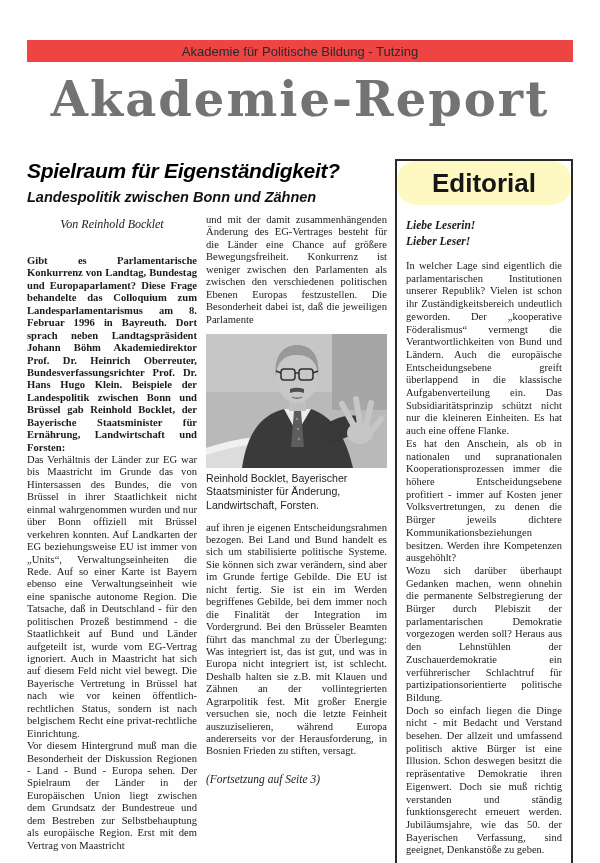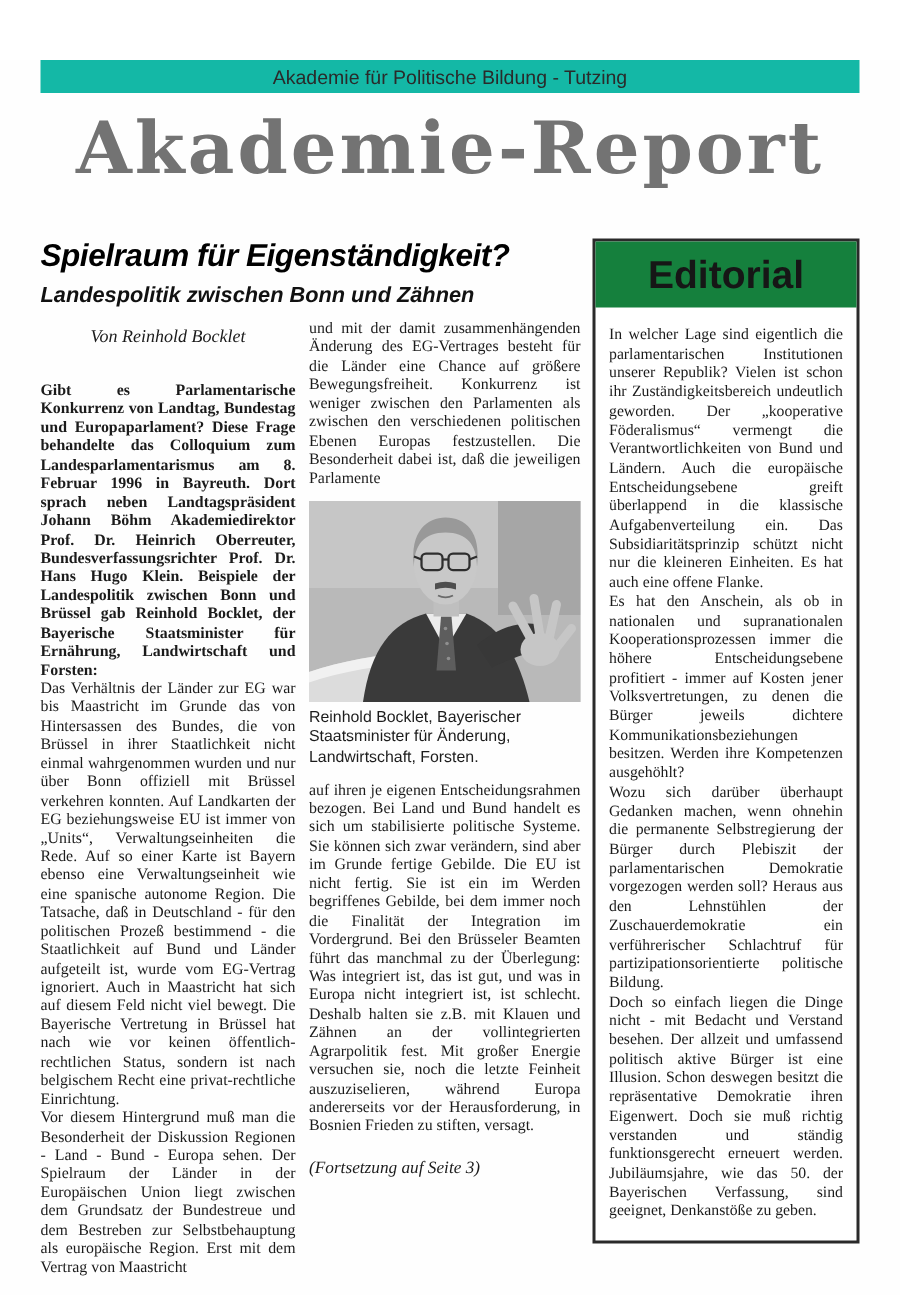--- a/index.html
+++ b/index.html
@@ -9,21 +9,21 @@
     font-family:"Liberation Serif", serif;
     color:#1b1b1b;
     position:relative;
     overflow:hidden;
   }
   .page { position:relative; width:600px; height:863px; background:#fefefe; }
 
   
   .banner {
     margin:0 27px;
-    background:#14b8a6;
+    background:#ef4444;
     text-align:center;
     font-family:"Liberation Sans", sans-serif;
     font-size:13px;
     color:#2a2a2a;
     padding:4px 0 3px;
   }
   .banner-top { margin-top:40px; }
   .masthead {
     margin:9px 0 5px;
     text-align:center;
@@ -96,28 +96,29 @@
   }
 
   
   .editorial {
     flex:1;
     border:2px solid #2a2a2a;
     padding:8px 9px 12px;
     background:#fff;
   }
   .editorial-header {
-    background:#15803d;
+    background:#fef9c3;
     margin:-8px -9px 13px;
     padding:7px 0 6px;
     text-align:center;
     font-family:"Liberation Sans", sans-serif;
     font-weight:bold;
     font-size:26px;
     color:#161616;
+    border-radius:19px;
   }
   .salutation {
     font-style:italic;
     font-weight:bold;
     font-size:11.5px;
     line-height:1.35;
     margin-bottom:11px;
   }
   .editorial p {
     margin:0;
@@ -203,20 +204,24 @@
 
           <p>auf ihren je eigenen Entscheidungsrahmen bezogen. Bei Land und Bund handelt es sich um stabilisierte politische Systeme. Sie können sich zwar verändern, sind aber im Grunde fertige Gebilde. Die EU ist nicht fertig. Sie ist ein im Werden begriffenes Gebilde, bei dem immer noch die Finalität der Integration im Vordergrund. Bei den Brüsseler Beamten führt das manchmal zu der Überlegung: Was integriert ist, das ist gut, und was in Europa nicht integriert ist, ist schlecht. Deshalb halten sie z.B. mit Klauen und Zähnen an der vollintegrierten Agrarpolitik fest. Mit großer Energie versuchen sie, noch die letzte Feinheit auszuziselieren, während Europa andererseits vor der Herausforderung, in Bosnien Frieden zu stiften, versagt.</p>
           <div class="continuation">(Fortsetzung auf Seite 3)</div>
         </div>
 
       </div>
     </div>
 
     <aside class="editorial">
       <div class="editorial-header">Editorial</div>
+      <div class="salutation">
+        <div>Liebe Leserin!</div>
+        <div>Lieber Leser!</div>
+      </div>
       <p>In welcher Lage sind eigentlich die parlamentarischen Institutionen unserer Republik? Vielen ist schon ihr Zuständigkeitsbereich undeutlich geworden. Der „kooperative Föderalismus“ vermengt die Verantwortlichkeiten von Bund und Ländern. Auch die europäische Entscheidungsebene greift überlappend in die klassische Aufgabenverteilung ein. Das Subsidiaritätsprinzip schützt nicht nur die kleineren Einheiten. Es hat auch eine offene Flanke.</p>
       <p>Es hat den Anschein, als ob in nationalen und supranationalen Kooperationsprozessen immer die höhere Entscheidungsebene profitiert - immer auf Kosten jener Volksvertretungen, zu denen die Bürger jeweils dichtere Kommunikationsbeziehungen besitzen. Werden ihre Kompetenzen ausgehöhlt?</p>
       <p>Wozu sich darüber überhaupt Gedanken machen, wenn ohnehin die permanente Selbstregierung der Bürger durch Plebiszit der parlamentarischen Demokratie vorgezogen werden soll? Heraus aus den Lehnstühlen der Zuschauerdemokratie ein verführerischer Schlachtruf für partizipationsorientierte politische Bildung.</p>
       <p>Doch so einfach liegen die Dinge nicht - mit Bedacht und Verstand besehen. Der allzeit und umfassend politisch aktive Bürger ist eine Illusion. Schon deswegen besitzt die repräsentative Demokratie ihren Eigenwert. Doch sie muß richtig verstanden und ständig funktionsgerecht erneuert werden. Jubiläumsjahre, wie das 50. der Bayerischen Verfassung, sind geeignet, Denkanstöße zu geben.</p>
 
     </aside>
 
   </div>
 
 </div>

